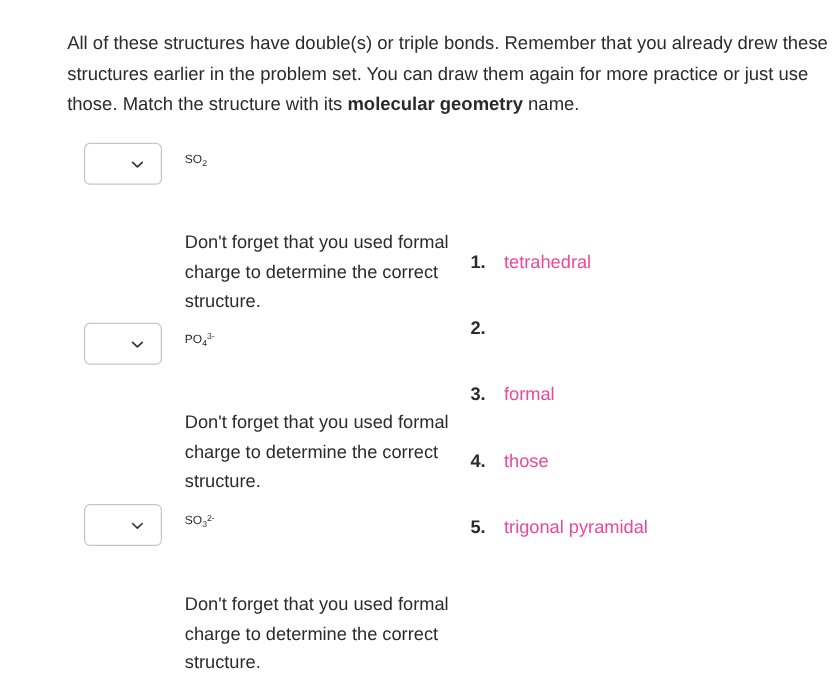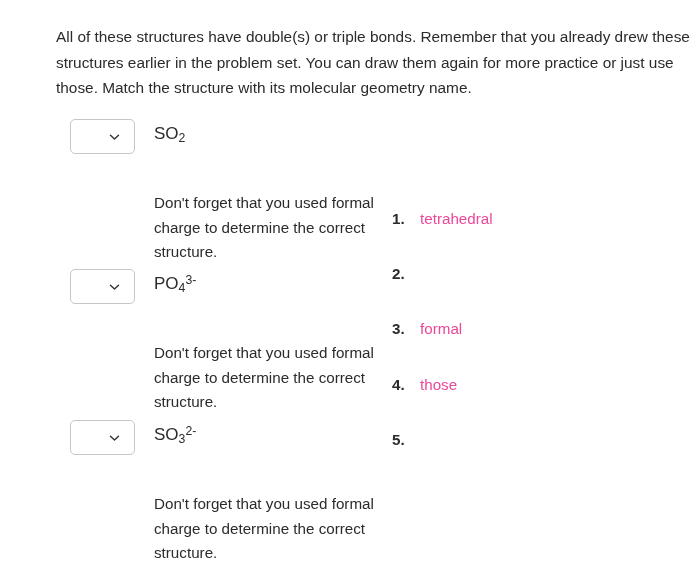--- a/index.html
+++ b/index.html
@@ -22,21 +22,21 @@
     position: absolute;
     left: 56px;
     top: 9px;
     width: 636px;
     font-size: 15.4px;
     line-height: 25.5px;
     color: #2b2b2b;
     text-align: left;
   }
   .intro b {
-    font-weight: normal;
+    font-weight: bold;
     margin-top: 48px;
   }
 
   
   .item {
     position: absolute;
     left: 0;
     width: 390px;
   }
   .item-1 { top: 119px; }
@@ -67,21 +67,21 @@
   .dropdown .chev svg {
     display: block;
     width: 11px;
     height: 11px;
   }
 
   .formula {
     position: absolute;
     left: 154px;
     top: 5px;
-    font-size: 17px;
+    font-size: 10px;
     line-height: 20px;
     color: #2b2b2b;
     white-space: nowrap;
   }
   .formula sub {
     font-size: 0.72em;
     vertical-align: -0.28em;
     line-height: 0;
   }
   .formula sup {
@@ -189,14 +189,15 @@
   <div class="option opt-2">
     <span class="num">3.</span>
     <span class="lbl">formal</span>
   </div>
   <div class="option opt-3">
     <span class="num">4.</span>
     <span class="lbl">those</span>
   </div>
   <div class="option opt-4">
     <span class="num">5.</span>
+    <span class="lbl">trigonal pyramidal</span>
   </div>
 </div>
 
 </body></html>

